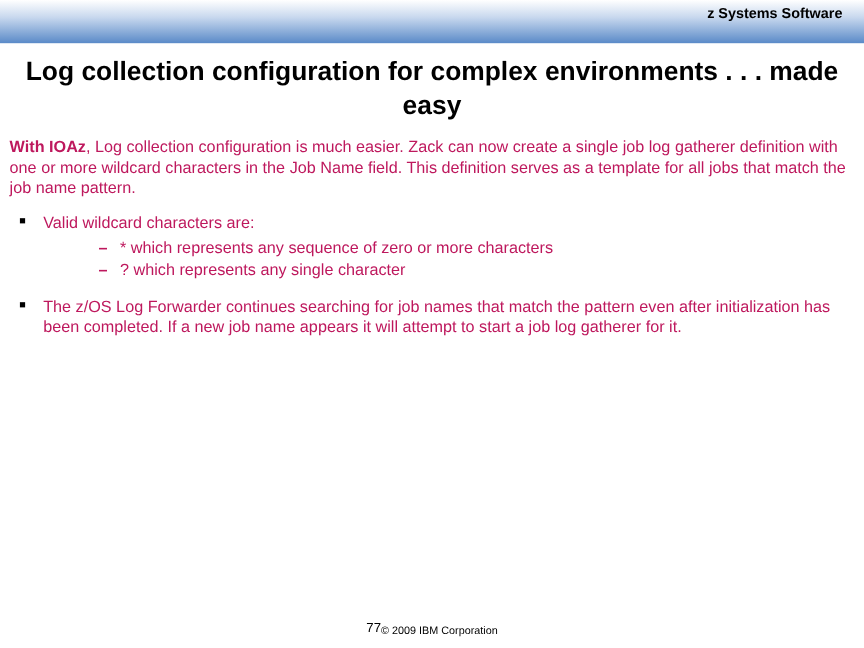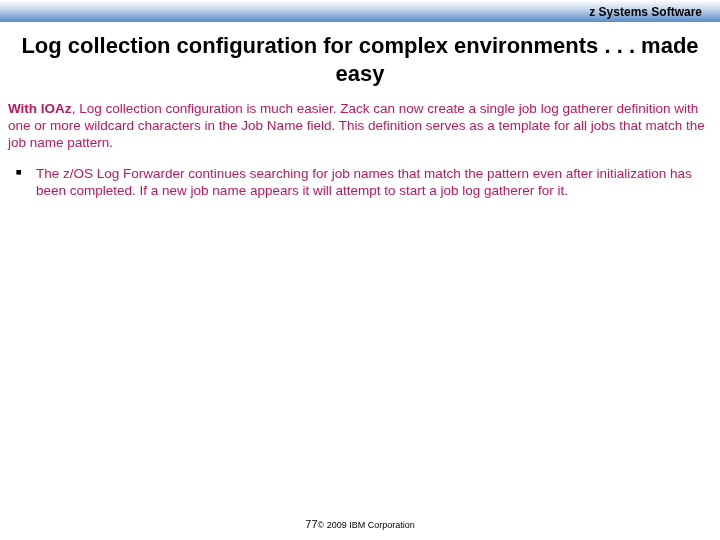--- a/index.html
+++ b/index.html
@@ -5,21 +5,21 @@
   * { margin: 0; padding: 0; box-sizing: border-box; }
   body {
     width: 720px;
     height: 540px;
     font-family: Arial, Helvetica, sans-serif;
     background: #fff;
     position: relative;
     overflow: hidden;
   }
   .top-bar {
-    height: 22px;
+    height: 36px;
     background: linear-gradient(to bottom, #ffffff 0%, #c8d8ee 40%, #5a8ac8 100%);
     text-align: right;
     padding-right: 18px;
     line-height: 22px;
   }
   .top-bar-text {
     font-weight: bold;
     font-size: 12px;
     color: #000;
   }
@@ -109,20 +109,25 @@
 
 <div class="content">
 
   <p class="para">
     <span class="lead">With IOAz</span><span>, Log collection configuration is much easier.  Zack can now create a single job log gatherer definition with one or more wildcard characters in the Job Name field. This definition serves as a template for all jobs that match the job name pattern.</span>
   </p>
 
 
   <ul class="bullets">
     <li>
+      <span>Valid wildcard characters are:</span>
+      <ul class="dashes">
+        <li>* which represents any sequence of zero or more characters</li>
+        <li>? which represents any single character</li>
+      </ul>
     </li>
     <li>The z/OS Log Forwarder continues searching for job names that match the pattern even after initialization has been completed. If a new job name appears it will attempt to start a job log gatherer for it.</li>
   </ul>
 
 </div>
 
 <div class="footer">
   <span class="page-num">77</span>
   <span class="copyright">© 2009 IBM Corporation</span>
 </div>

